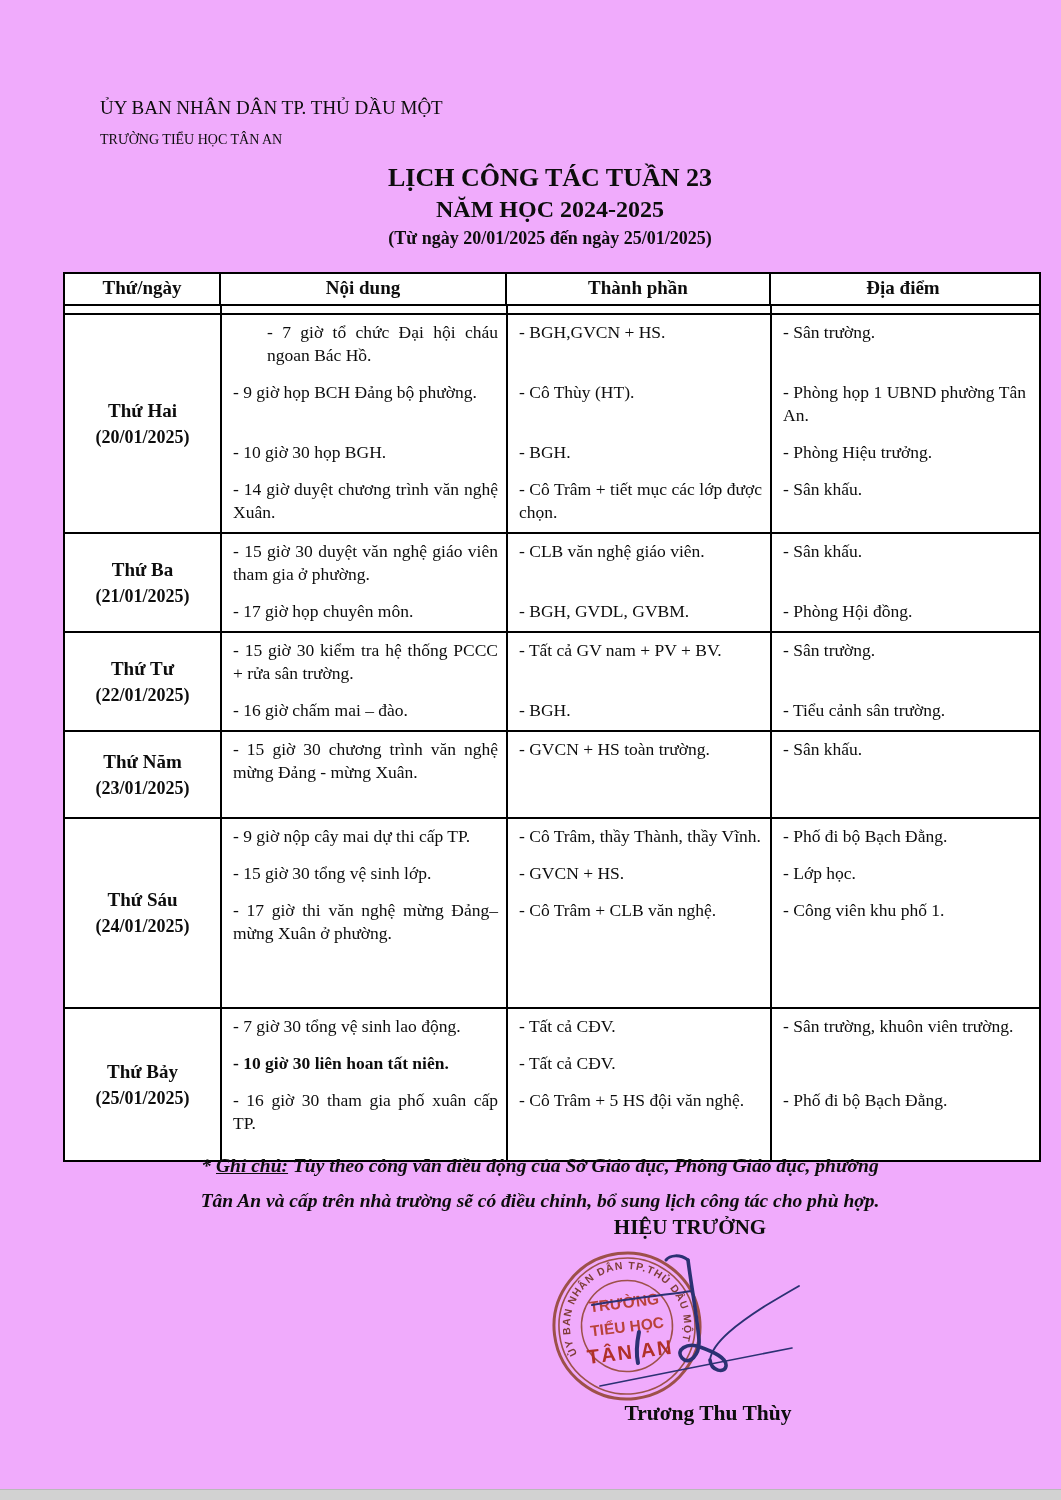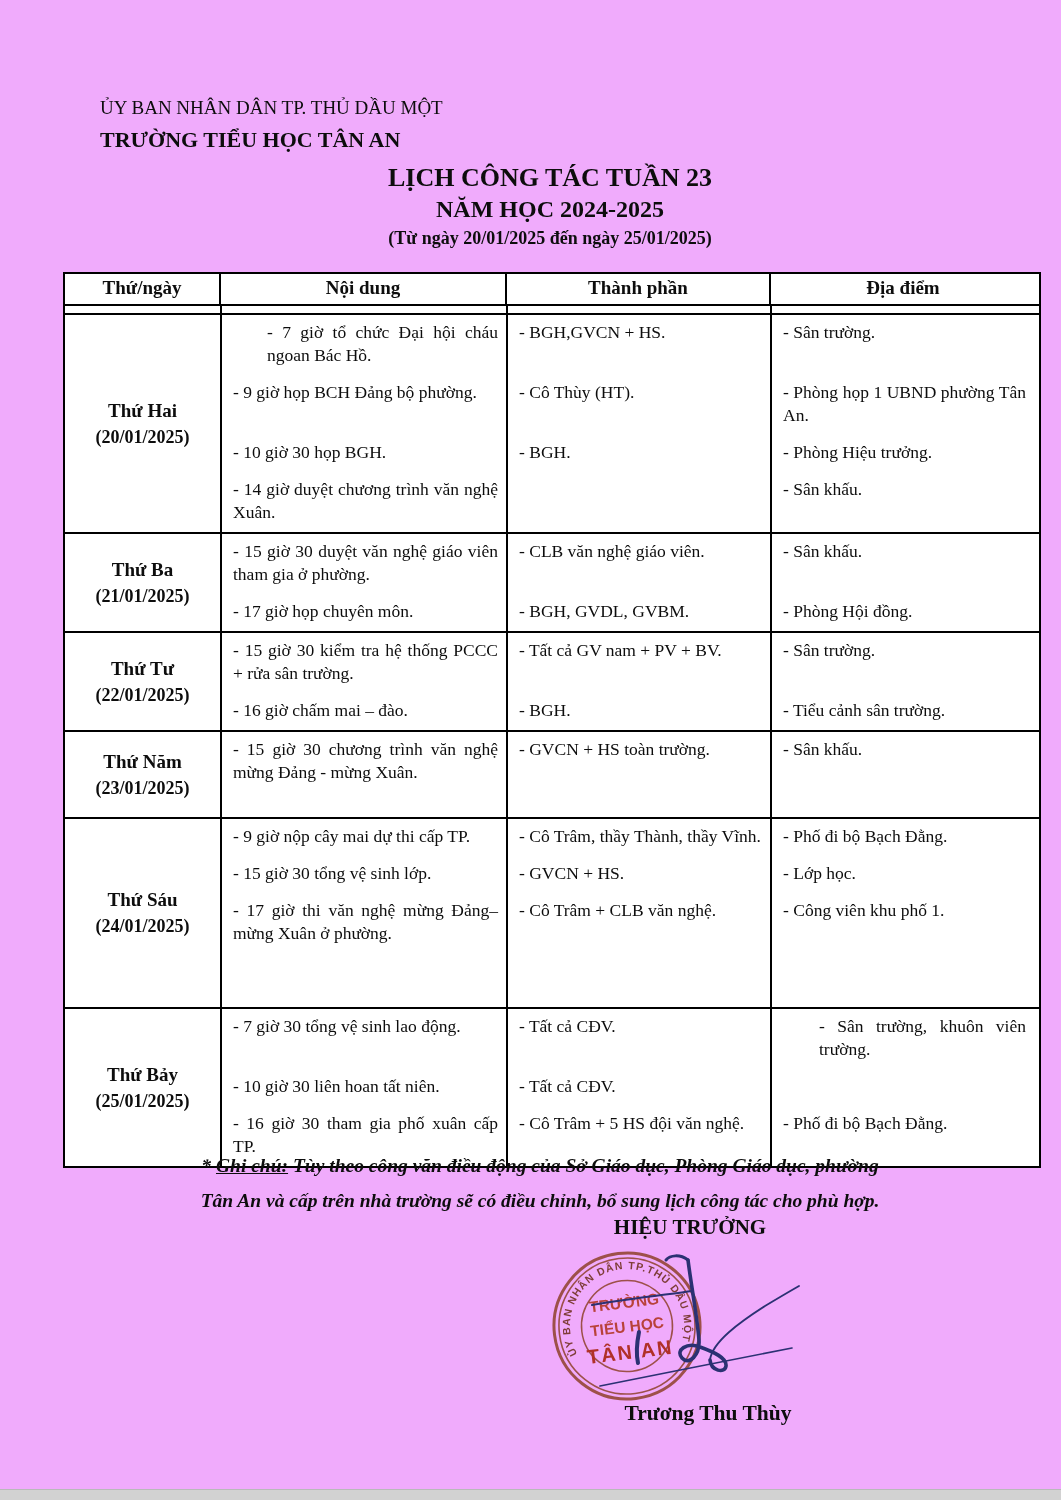--- a/index.html
+++ b/index.html
@@ -2,21 +2,21 @@
 <html><head>
 <meta charset="utf-8">
 <style>
   html,body{margin:0;padding:0;background:#ffffff;}
   .doc{
     position:relative;width:1061px;height:1500px;background:#f0abfc;overflow:hidden;
     font-family:"Liberation Serif","DejaVu Serif",serif;color:#0d0d0d;
   }
   
   .org-header{position:absolute;left:100px;top:92px;line-height:32px;font-size:19px;white-space:nowrap;}
-  .org-header .b{font-weight:bold;font-size:22px;}
+  .org-header .b{font-weight:normal;font-size:14px;}
   
   .title-block{position:absolute;left:63px;top:163px;width:974px;text-align:center;}
   .t1{font-size:26px;font-weight:bold;}
   .t2{font-size:24px;font-weight:bold;margin-top:3px;}
   .t3{font-size:18px;font-weight:bold;margin-top:5px;}
   
   .sched{position:absolute;left:63px;top:272px;width:974px;border:2px solid #000;background:#fff;}
   .header-row{display:grid;grid-template-columns:156px 286px 264px 264px;}
   .hcell{font-weight:bold;font-size:19px;text-align:center;padding:3px 0 5px;}
   .hcell.hb{border-right:2px solid #000;}
@@ -107,20 +107,23 @@
           </div>
           <div class="ev-cell" style="grid-area: 3 / 2;">
             <p class="cp">- BGH.</p>
           </div>
           <div class="ev-cell" style="grid-area: 3 / 3;">
             <p class="cp">- Phòng Hiệu trưởng.</p>
           </div>
           <div class="ev-cell" style="grid-area: 4 / 1;">
             <p class="cp">- 14 giờ duyệt chương trình văn nghệ Xuân.</p>
           </div>
+          <div class="ev-cell" style="grid-area: 4 / 2;">
+            <p class="cp">- Cô Trâm + tiết mục các lớp được chọn.</p>
+          </div>
           <div class="ev-cell" style="grid-area: 4 / 3;">
             <p class="cp">- Sân khấu.</p>
           </div>
         </div>
         <div class="day-row" style="min-height: 93px;">
           <div class="day-cell">
             <div class="day-name">Thứ Ba</div>
             <div class="day-date">(21/01/2025)</div>
           </div>
           <div class="vline v1"></div>
@@ -233,24 +236,24 @@
           </div>
           <div class="vline v1"></div>
           <div class="vline v2"></div>
           <div class="vline v3"></div>
           <div class="ev-cell" style="grid-area: 1 / 1;">
             <p class="cp">- 7 giờ 30 tổng vệ sinh lao động.</p>
           </div>
           <div class="ev-cell" style="grid-area: 1 / 2;">
             <p class="cp">- Tất cả CĐV.</p>
           </div>
-          <div class="ev-cell" style="grid-area: 1 / 3; padding-left: 36px;">
+          <div class="ev-cell" style="grid-area: 1 / 3;">
             <p class="cp">- Sân trường, khuôn viên trường.</p>
           </div>
-          <div class="ev-cell" style="grid-area: 2 / 1;">
+          <div class="ev-cell" style="grid-area: 2 / 1; font-weight: bold;">
             <p class="cp">- 10 giờ 30 liên hoan tất niên.</p>
           </div>
           <div class="ev-cell" style="grid-area: 2 / 2;">
             <p class="cp">- Tất cả CĐV.</p>
           </div>
           <div class="ev-cell" style="grid-area: 2 / 3;">
             <p class="cp"></p>
           </div>
           <div class="ev-cell" style="grid-area: 3 / 1;">
             <p class="cp">- 16 giờ 30 tham gia phố xuân cấp TP.</p>

